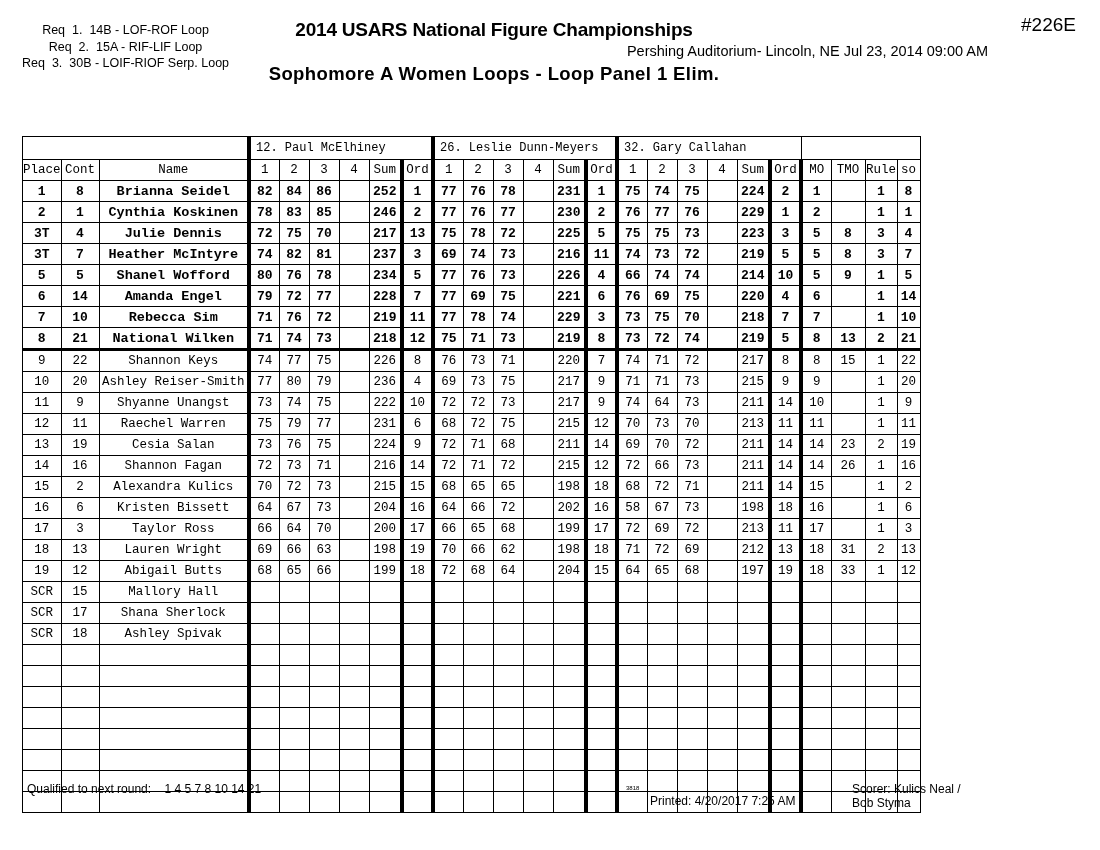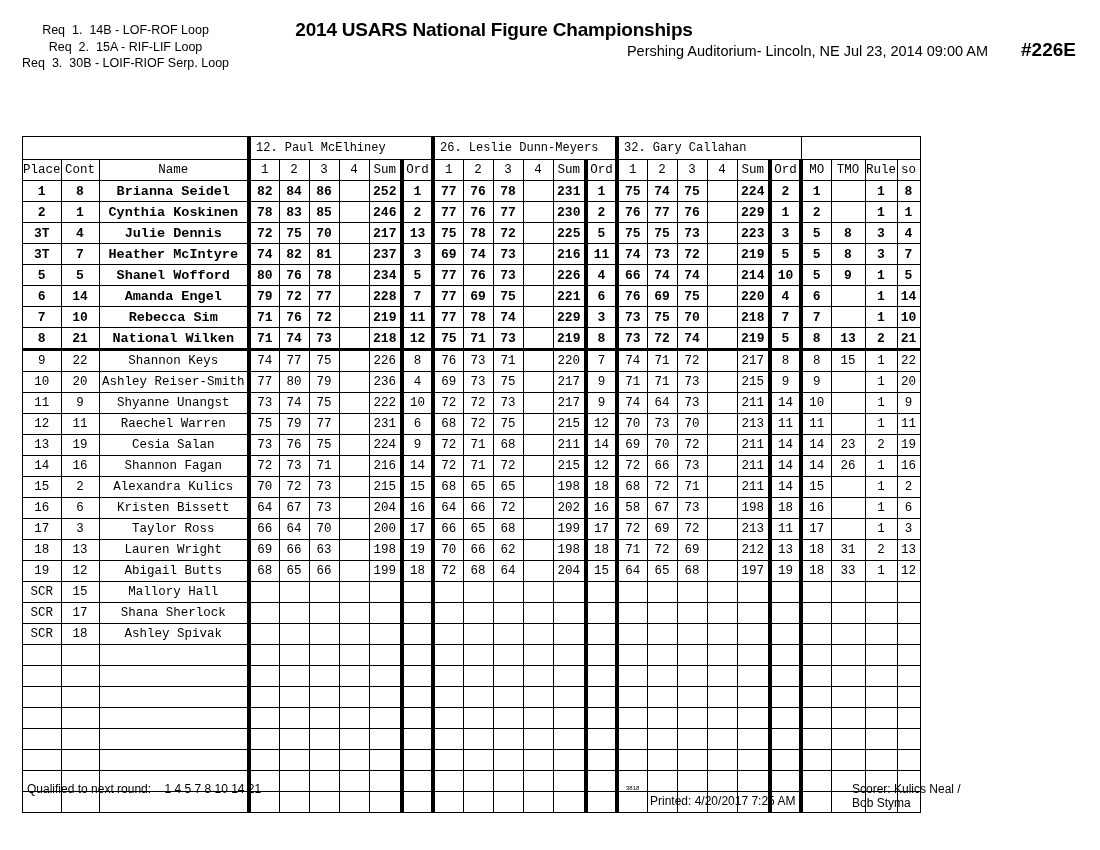--- a/index.html
+++ b/index.html
@@ -23,22 +23,22 @@
   .titleblock{
     position:absolute;left:0;top:18px;width:988px;text-align:center;
     pointer-events:none;
   }
   .t1{font-size:19px;font-weight:bold;letter-spacing:-0.2px;line-height:23px;}
   .t2{font-size:14.5px;line-height:20px;text-align:right;}
   .t3{font-size:18.5px;font-weight:bold;line-height:25px;letter-spacing:0.4px;}
   .t4{font-size:15px;line-height:23px;}
 
   .docnum{
-    position:absolute;right:24px;top:39px;
-    font-size:19px;font-weight:bold;
+    position:absolute;right:24px;top:14px;
+    font-size:19px;font-weight:normal;
   }
 
   
   .tablewrap{position:absolute;left:22px;top:136px;font-family:Liberation Mono, monospace;}
   table.grid{border-collapse:collapse;table-layout:fixed;}
   table.grid td, table.grid th{
     border:1px solid #000;
     font-weight:normal;
     font-size:12.5px;
     padding:0;
@@ -78,20 +78,21 @@
 
   <div class="reqs">
     <div>Req  1.  14B - LOF-ROF Loop</div>
     <div>Req  2.  15A - RIF-LIF Loop</div>
     <div>Req  3.  30B - LOIF-RIOF Serp. Loop</div>
   </div>
 
   <div class="titleblock">
     <div class="t1">2014 USARS National Figure Championships</div>
     <div class="t2">Pershing Auditorium-  Lincoln, NE  Jul 23, 2014   09:00 AM</div>
+    <div class="t3">Sophomore A Women Loops - Loop Panel 1 Elim.</div>
   </div>
 
   <div class="docnum">#226E</div>
 
   <div class="tablewrap">
     <table class="grid">
       <colgroup>
         <col style="width:38px">
           <col style="width:38px">
           <col style="width:150px">

